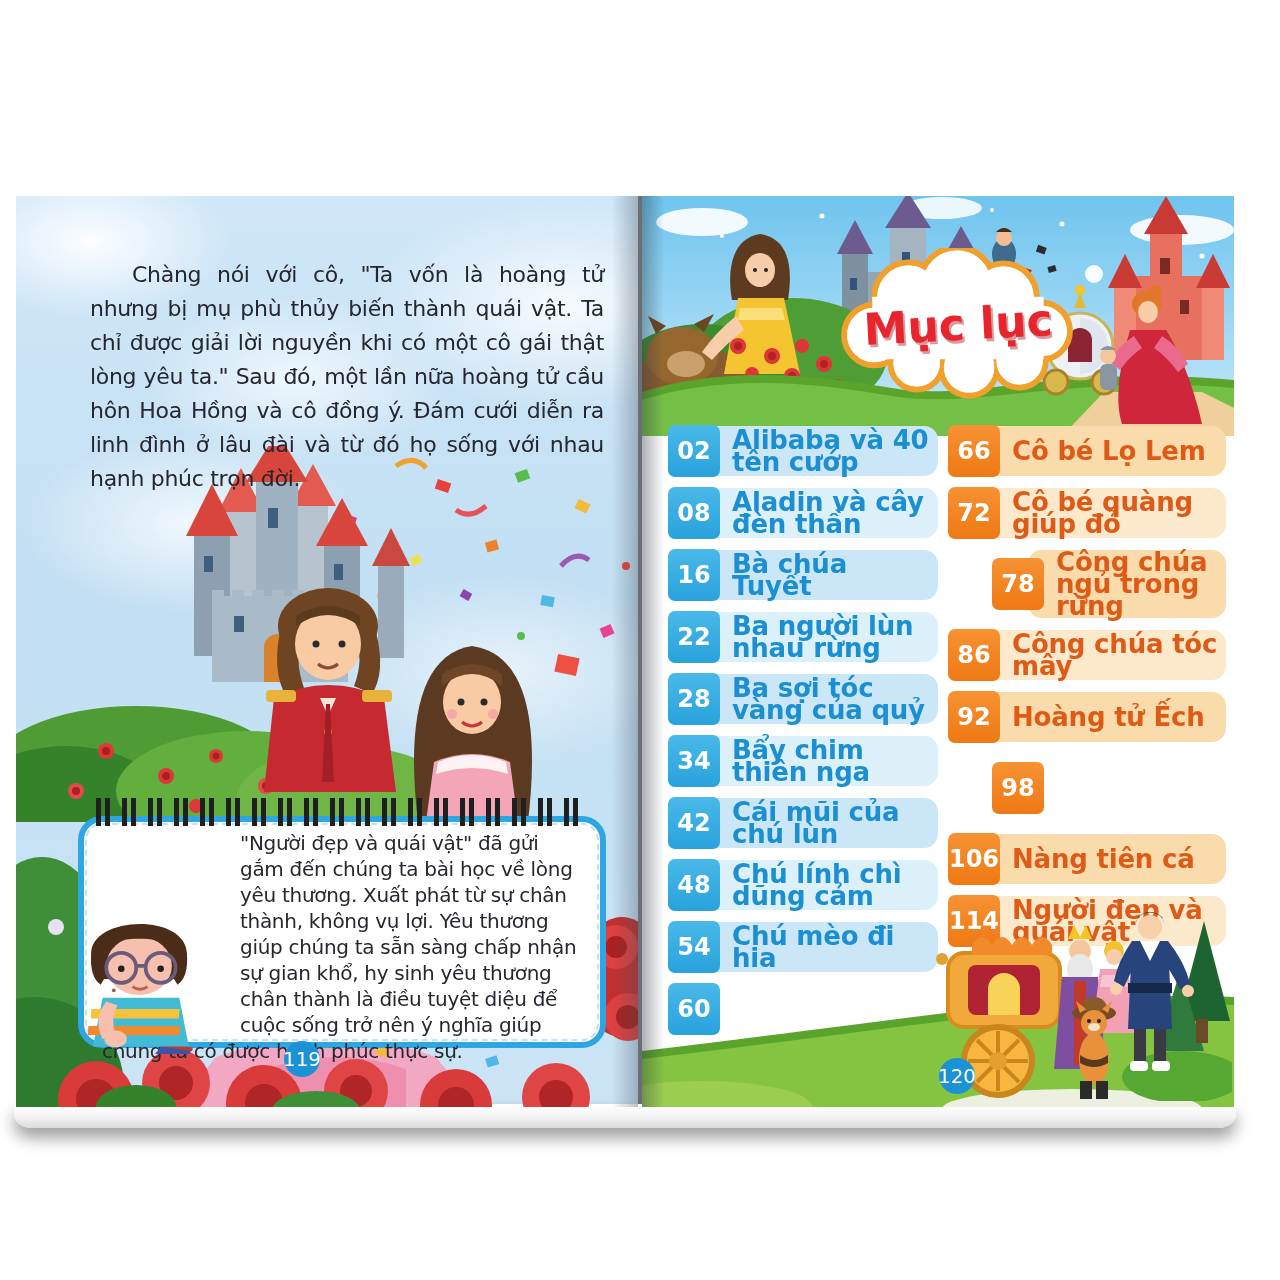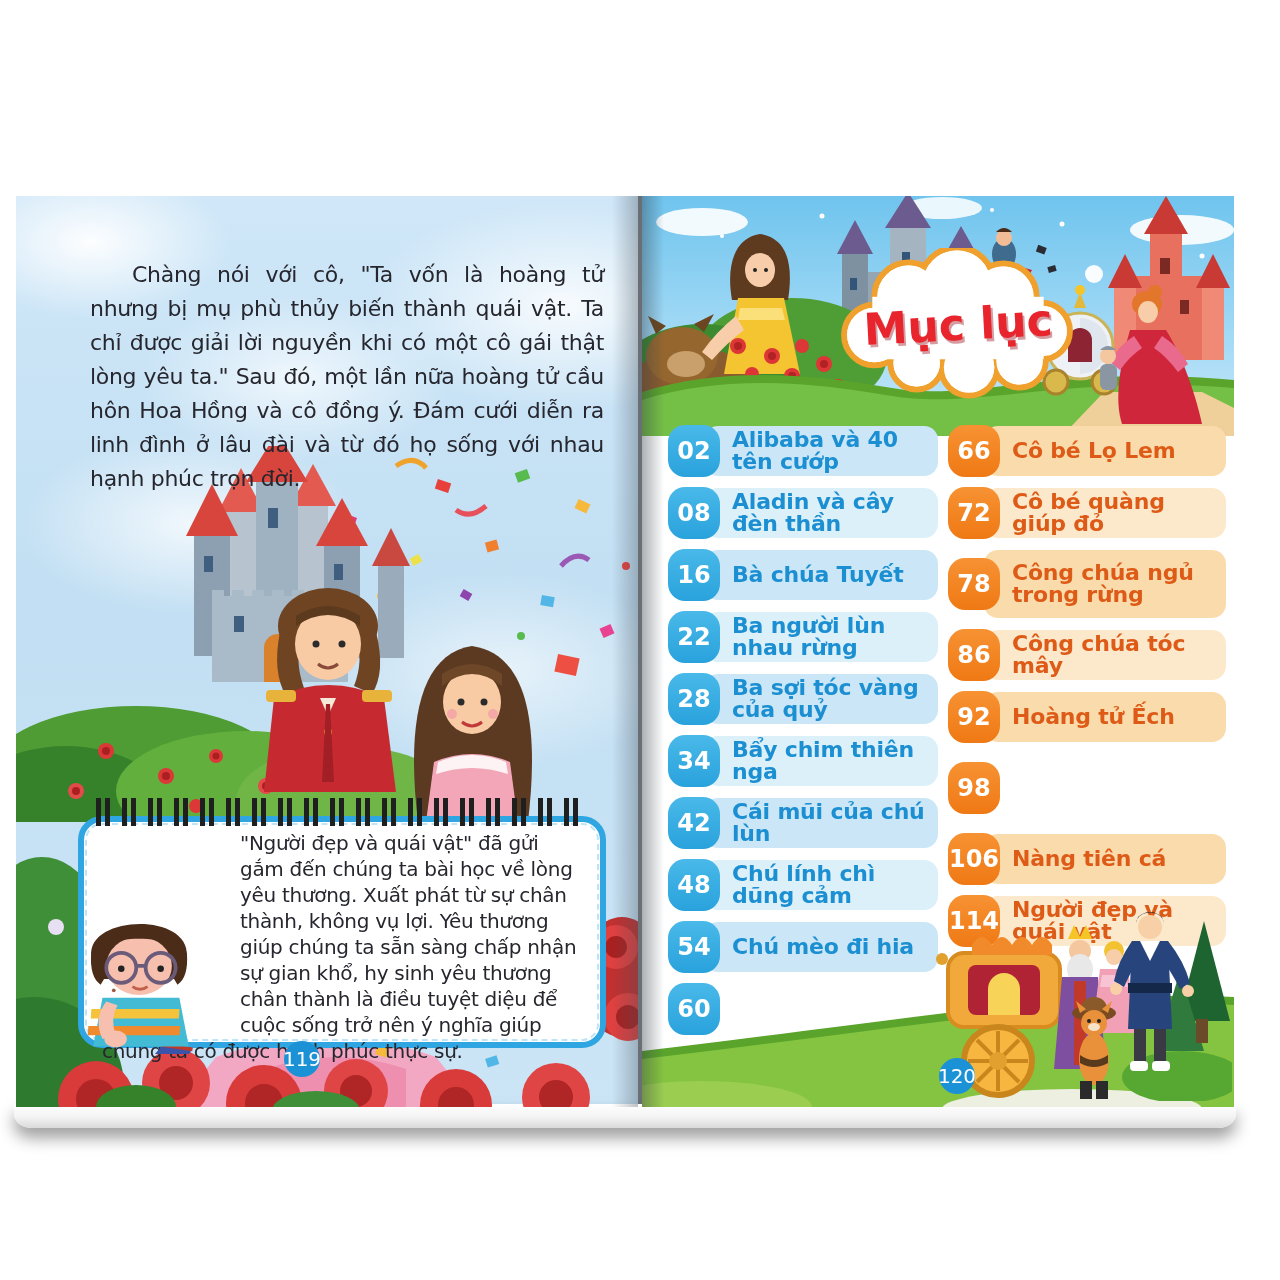--- a/index.html
+++ b/index.html
@@ -54,27 +54,27 @@
   .cloud-title{position:absolute;inset:0;display:flex;align-items:center;justify-content:center;
     color:#E8242C;font-weight:bold;font-size:44px;letter-spacing:0px;transform:rotate(-3deg);
     text-shadow:2px 3px 0 rgba(150,10,20,.4);}
 
   
   .toc{position:absolute;top:230px;left:26px;right:8px;display:flex;gap:10px;z-index:2;}
   .toc-col{display:flex;flex-direction:column;gap:12px;}
   .toc-col.blue{width:270px;}
   .toc-col.orange{flex:1;}
   .row{display:flex;align-items:center;height:50px;position:relative;}
-  .row.tall{height:68px;}
-  .badge{width:52px;height:52px;flex:0 0 52px;border-radius:17px;color:#fff;font-weight:bold;
+  .row.tall{height:68px;margin-left:44px;}
+  .badge{width:52px;height:52px;flex:0 0 52px;border-radius:7px;color:#fff;font-weight:bold;
     font-size:24px;display:flex;align-items:center;justify-content:center;z-index:2;}
   .blue  .badge{background:linear-gradient(180deg,#49B9E9,#29A2DC);}
   .orange .badge{background:linear-gradient(180deg,#F79233,#EF7914);}
   .pill{flex:1;height:100%;margin-left:-16px;border-radius:14px;display:flex;align-items:center;
-    padding-left:28px;padding-right:8px;box-sizing:border-box;font-weight:bold;font-size:22px;
+    padding-left:28px;padding-right:8px;box-sizing:border-box;font-weight:bold;font-size:26px;
     letter-spacing:-0.2px;line-height:22px;}
   .blue  .pill{color:#1B8FD2;}
   .orange .pill{color:#DE5B17;}
   .blue  .row:nth-child(odd)  .pill{background:#CBE7F7;}
   .blue  .row:nth-child(even) .pill{background:#DCF0FA;}
   .orange .row:nth-child(odd)  .pill{background:#FADCAC;}
   .orange .row:nth-child(even) .pill{background:#FCE9CC;}
 
   .grass-svg{position:absolute;left:0;bottom:0;width:592px;height:120px;z-index:1;}
   .carriage-svg{position:absolute;right:2px;bottom:6px;width:300px;height:200px;z-index:2;}

